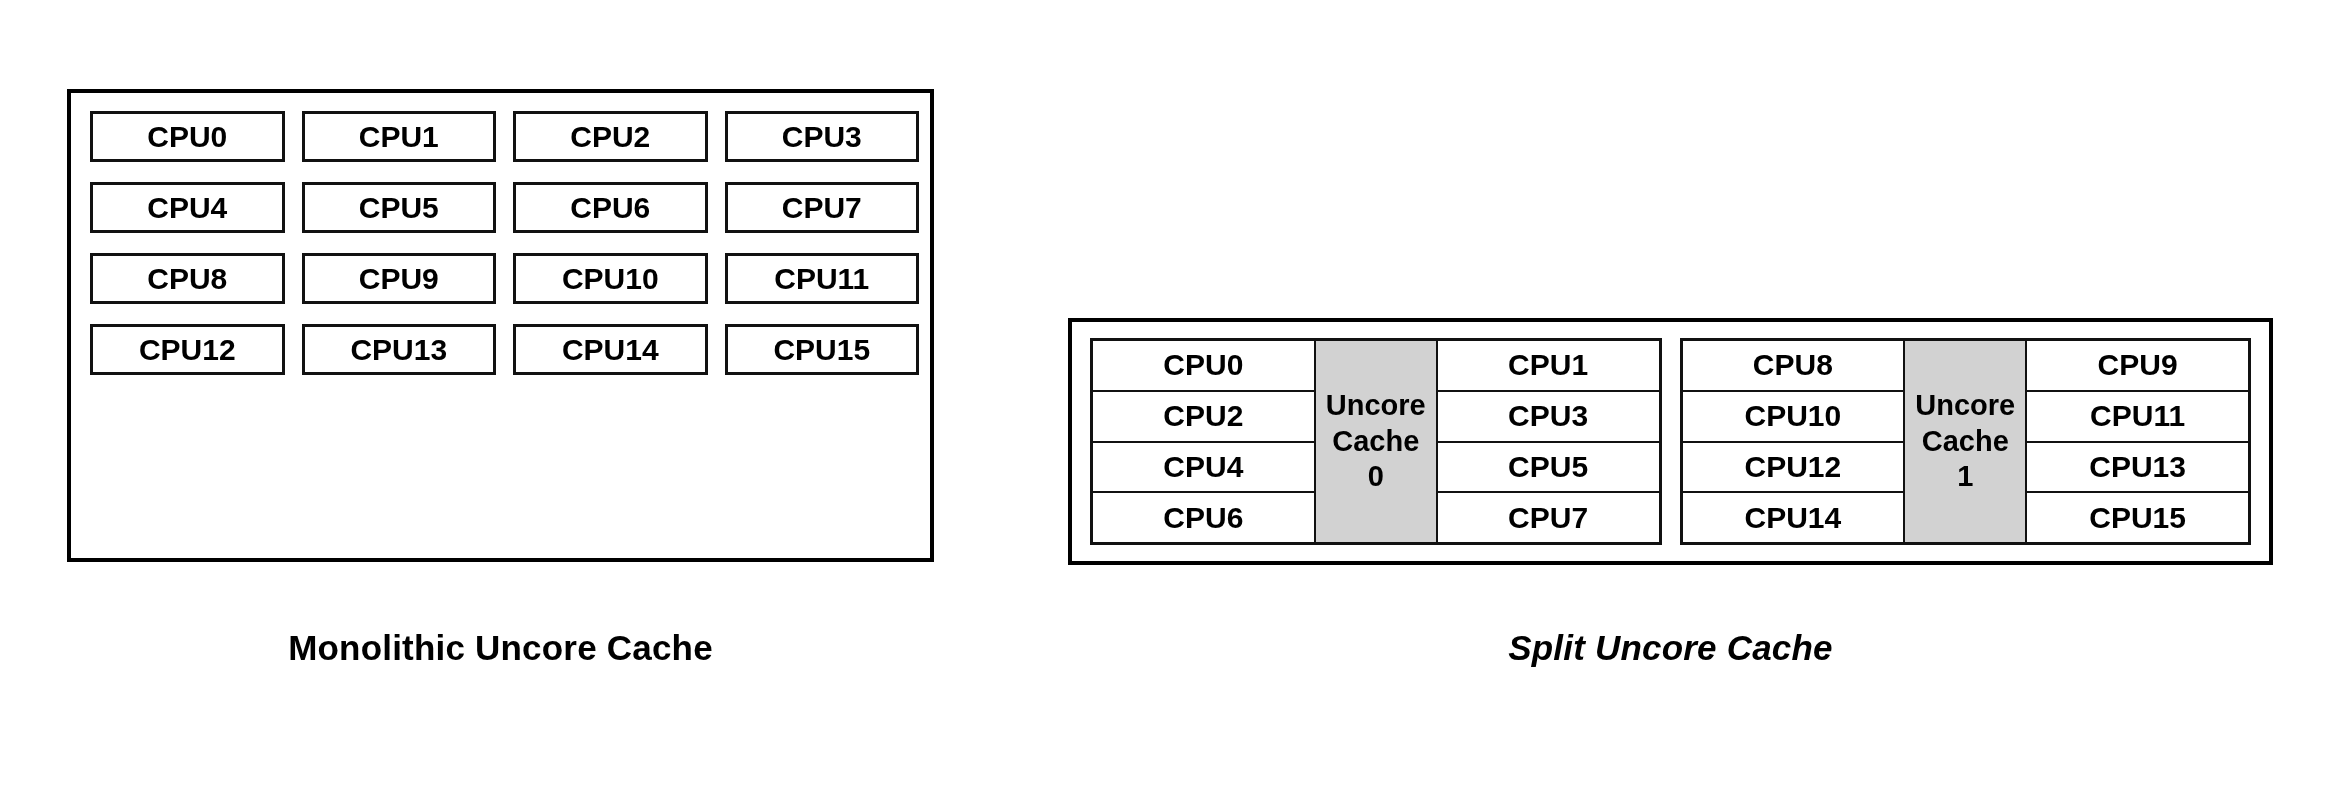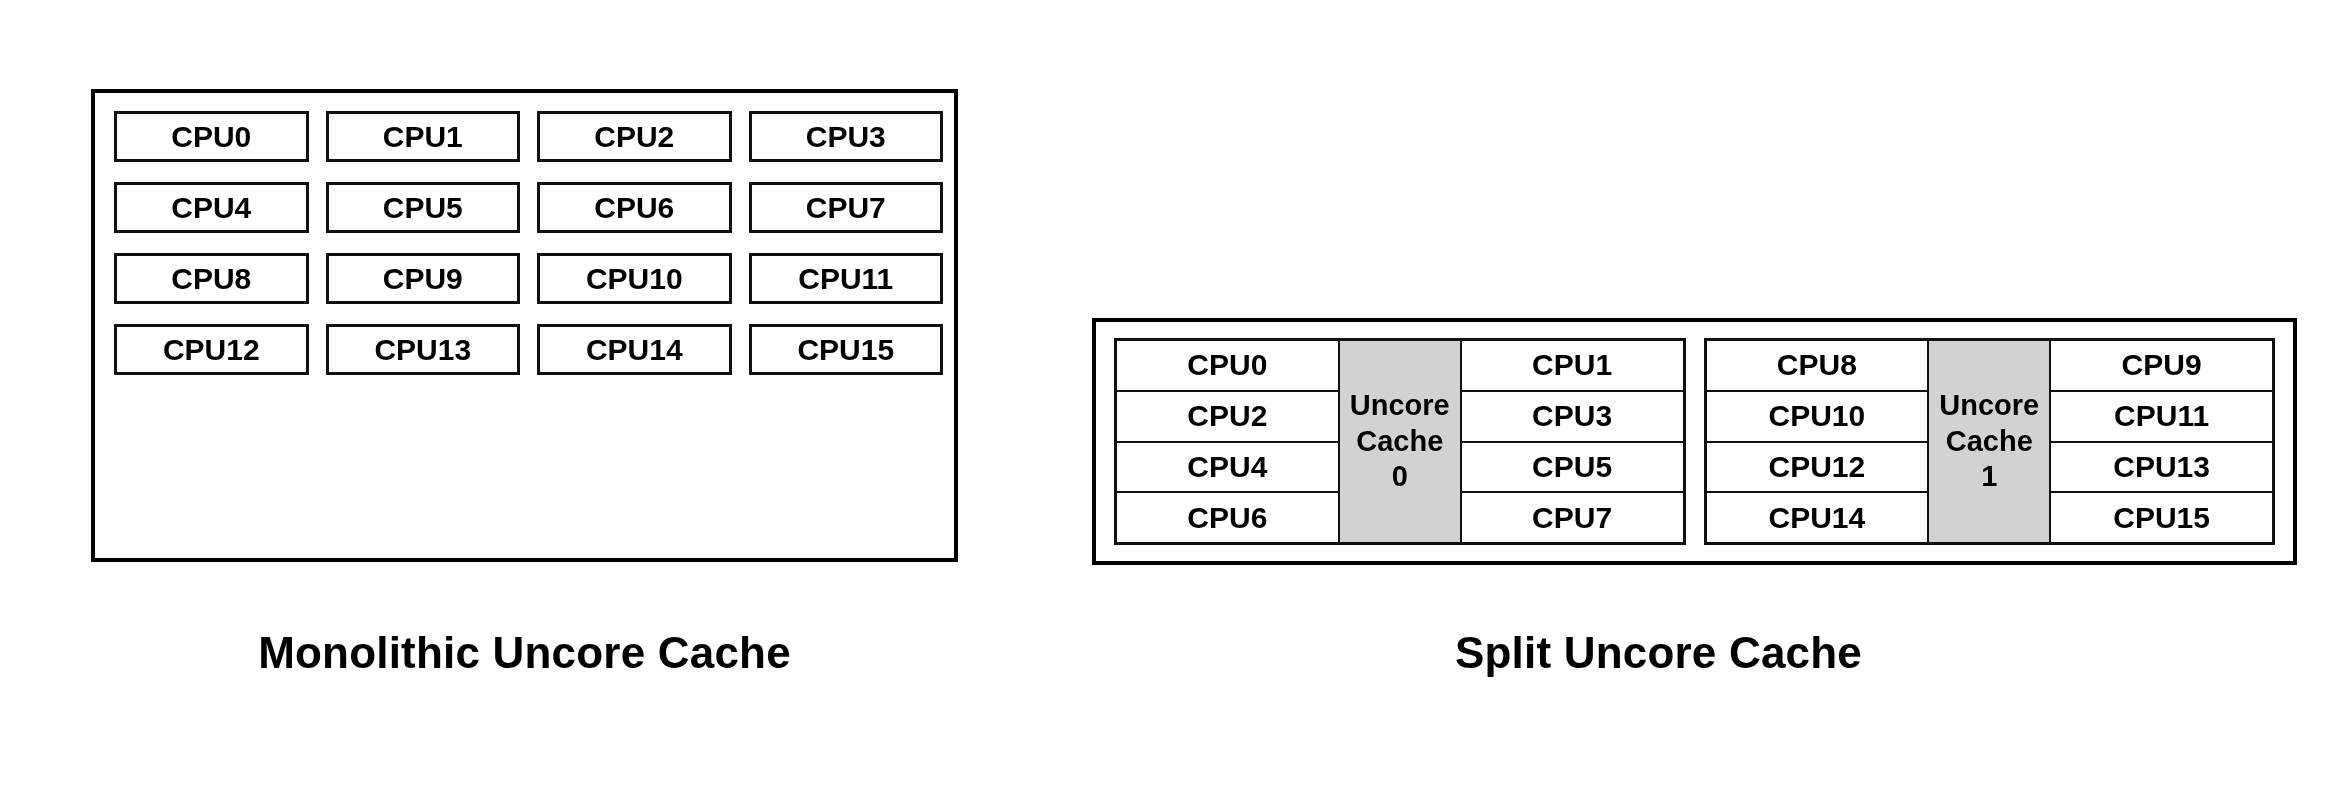--- a/index.html
+++ b/index.html
@@ -13,35 +13,34 @@
     font-family: "Liberation Sans", sans-serif;
     color: #000000;
     overflow: hidden;
     position: relative;
   }
 
   .canvas {
     position: relative;
     width: 1900px;
     height: 802px;
-    margin-left: 24px;
   }
 
   .outer-box {
     position: absolute;
     border: 4px solid #000000;
     background: #ffffff;
     box-sizing: border-box;
   }
 
   .caption {
     position: absolute;
     text-align: center;
     font-weight: bold;
-    font-size: 44px;
+    font-size: 35px;
     letter-spacing: 0.2px;
     color: #000000;
     white-space: nowrap;
   }
 
   
   #monolithic-box {
     left: 67px;
     top: 89px;
     width: 867px;
@@ -151,23 +150,24 @@
     align-items: center;
     justify-content: center;
     font-weight: bold;
     font-size: 29px;
     line-height: 1.24;
     color: #000000;
     text-align: center;
   }
 
   #split-caption {
-    left: 1032px;
+    left: 1068px;
     top: 628px;
     width: 1205px;
+    font-style: italic;
   }
 </style>
 </head>
 <body>
 
 <div class="canvas">
 
   <div class="outer-box" id="monolithic-box">
 
     <div class="mono-grid">

